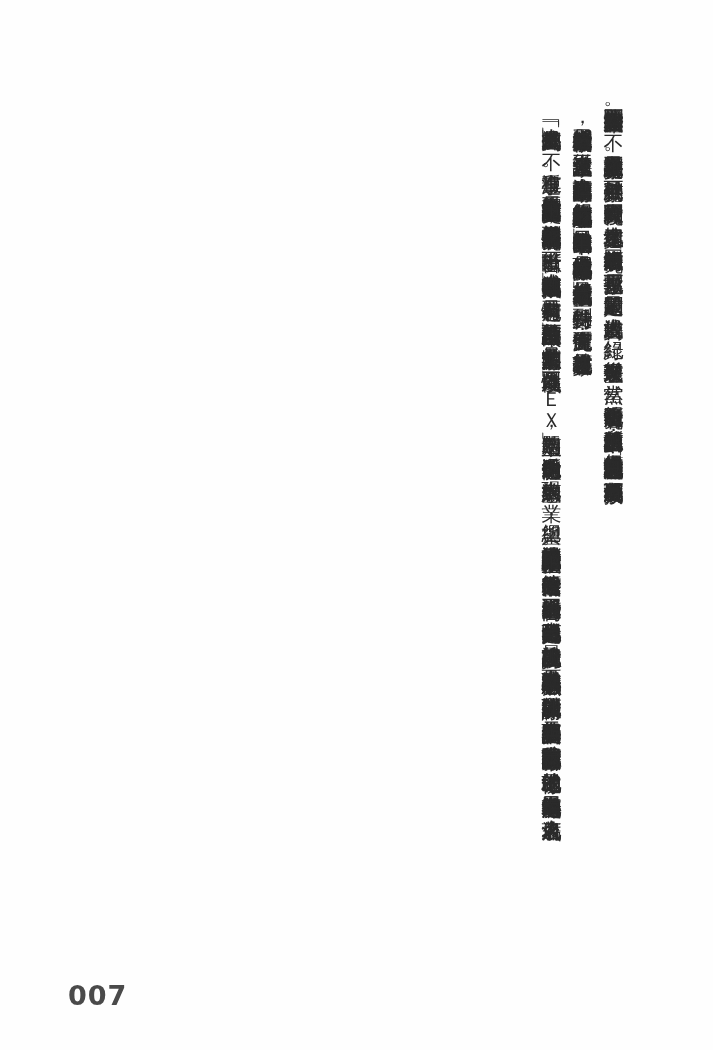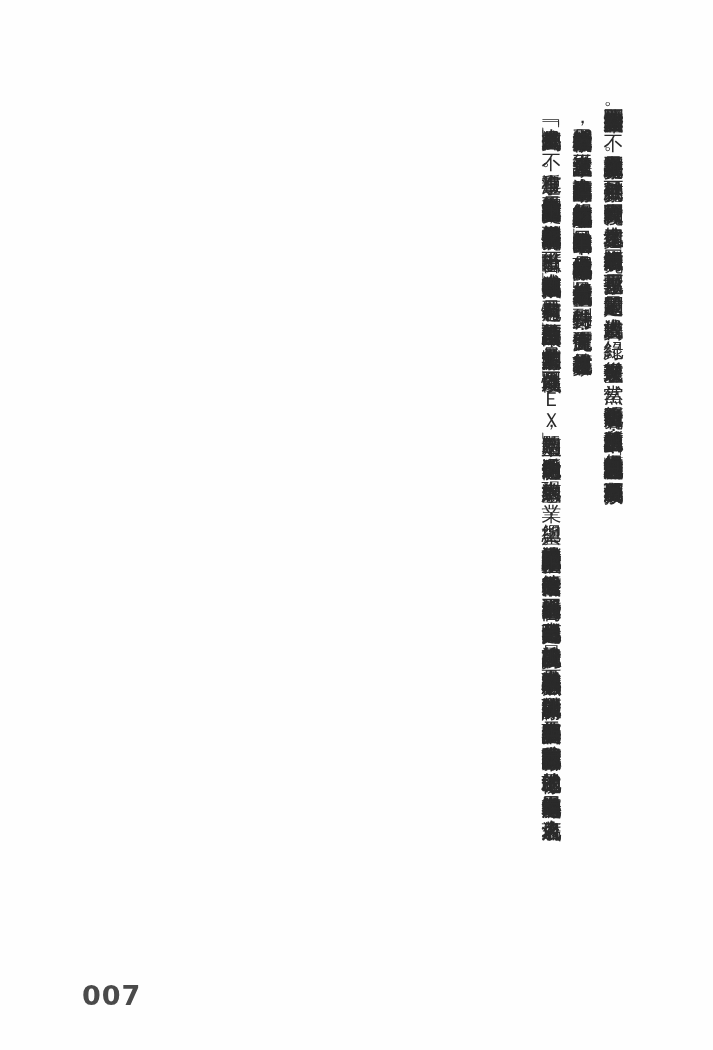--- a/index.html
+++ b/index.html
@@ -36,21 +36,21 @@
   .para {
     margin: 0;
     padding: 0;
     text-indent: 20px;
   }
   .para.no-indent {
     text-indent: 0;
   }
   .page-number {
     position: absolute;
-    left: 82px;
+    left: 68px;
     top: 980px;
     font-family: "DejaVu Sans", "Liberation Sans", sans-serif;
     font-weight: bold;
     font-size: 27px;
     letter-spacing: 1px;
     color: #4a4a4a;
   }
 </style>
 </head>
 <body>

